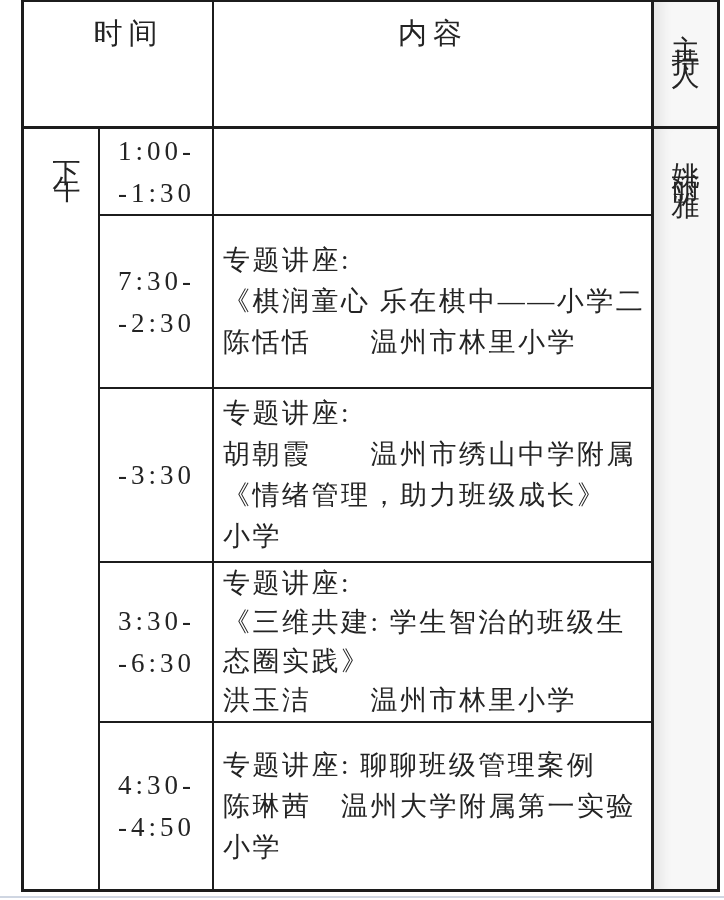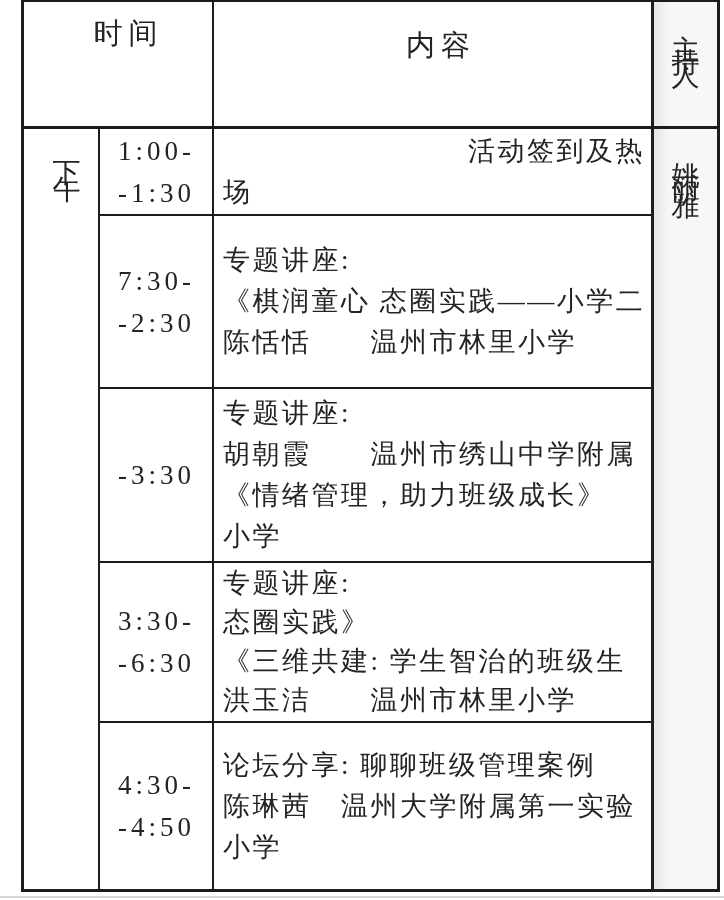--- a/index.html
+++ b/index.html
@@ -28,21 +28,21 @@
   .hline-r3{top:559px;}
   .hline-r4{top:719px;}
   .hline-row{left:74px;width:556px;}
   
   .cell{position:absolute;box-sizing:border-box;}
   .hdr{
     font-size:29px;letter-spacing:6px;text-align:center;
     padding-top:12px;
   }
   .hdr-time{left:0;top:0;width:188px;height:124px;padding-left:21px;}
-  .hdr-content{left:191px;top:12px;width:436px;height:124px;margin-left:8px;}
+  .hdr-content{left:191px;top:0;width:436px;height:124px;}
   .host-col-bg{
     background:#f7f7f7;
     box-shadow:inset 16px 0 12px -8px rgba(0,0,0,0.07);
   }
   .hdr-host{left:630px;top:0;width:63px;height:124px;padding-top:10px;}
   .vtext{
     writing-mode:vertical-rl;text-orientation:upright;
     font-size:28px;letter-spacing:14px;line-height:63px;
     margin:0 auto;display:block;width:100%;text-align:center;
   }
@@ -96,61 +96,57 @@
   </div>
 
   <div class="cell hostname-cell host-col-bg" style="background-color: rgb(247, 247, 247);">
     <span class="vtext">姚丽雅</span>
   </div>
 
   <div class="cell time-cell r0">
     <div>1:00-</div>
     <div>-1:30</div>
   </div>
-  <div class="cell content-cell r0">
-    <div class="ln ln-right">活动签到及热</div>
-    <div class="ln">场</div>
-  </div>
 
   <div class="cell time-cell r1">
     <div>7:30-</div>
     <div>-2:30</div>
   </div>
   <div class="cell content-cell r1">
     <div class="ln">专题讲座:</div>
-    <div class="ln">《棋润童心 态圈实践——小学二</div>
+    <div class="ln">《棋润童心 乐在棋中——小学二</div>
     <div class="ln">陈恬恬　　温州市林里小学</div>
   </div>
 
   <div class="cell time-cell r2">
     <div>-3:30</div>
   </div>
   <div class="cell content-cell r2">
     <div class="ln">专题讲座:</div>
     <div class="ln">胡朝霞　　温州市绣山中学附属</div>
     <div class="ln">《情绪管理，助力班级成长》</div>
     <div class="ln">小学</div>
   </div>
 
   <div class="cell time-cell r3">
     <div>3:30-</div>
     <div>-6:30</div>
   </div>
   <div class="cell content-cell r3">
     <div class="ln">专题讲座:</div>
+    <div class="ln">《三维共建: 学生智治的班级生</div>
     <div class="ln">态圈实践》</div>
-    <div class="ln">《三维共建: 学生智治的班级生</div>
     <div class="ln">洪玉洁　　温州市林里小学</div>
   </div>
 
   <div class="cell time-cell r4">
     <div>4:30-</div>
     <div>-4:50</div>
   </div>
   <div class="cell content-cell r4">
-    <div class="ln">论坛分享: 聊聊班级管理案例</div>
+    <div class="ln">专题讲座: 聊聊班级管理案例</div>
     <div class="ln">陈琳茜　温州大学附属第一实验</div>
     <div class="ln">小学</div>
   </div>
 
 </div>
 
 <div class="bottom-line" style="background: rgb(207, 214, 226);"></div>
 
 </body></html>

